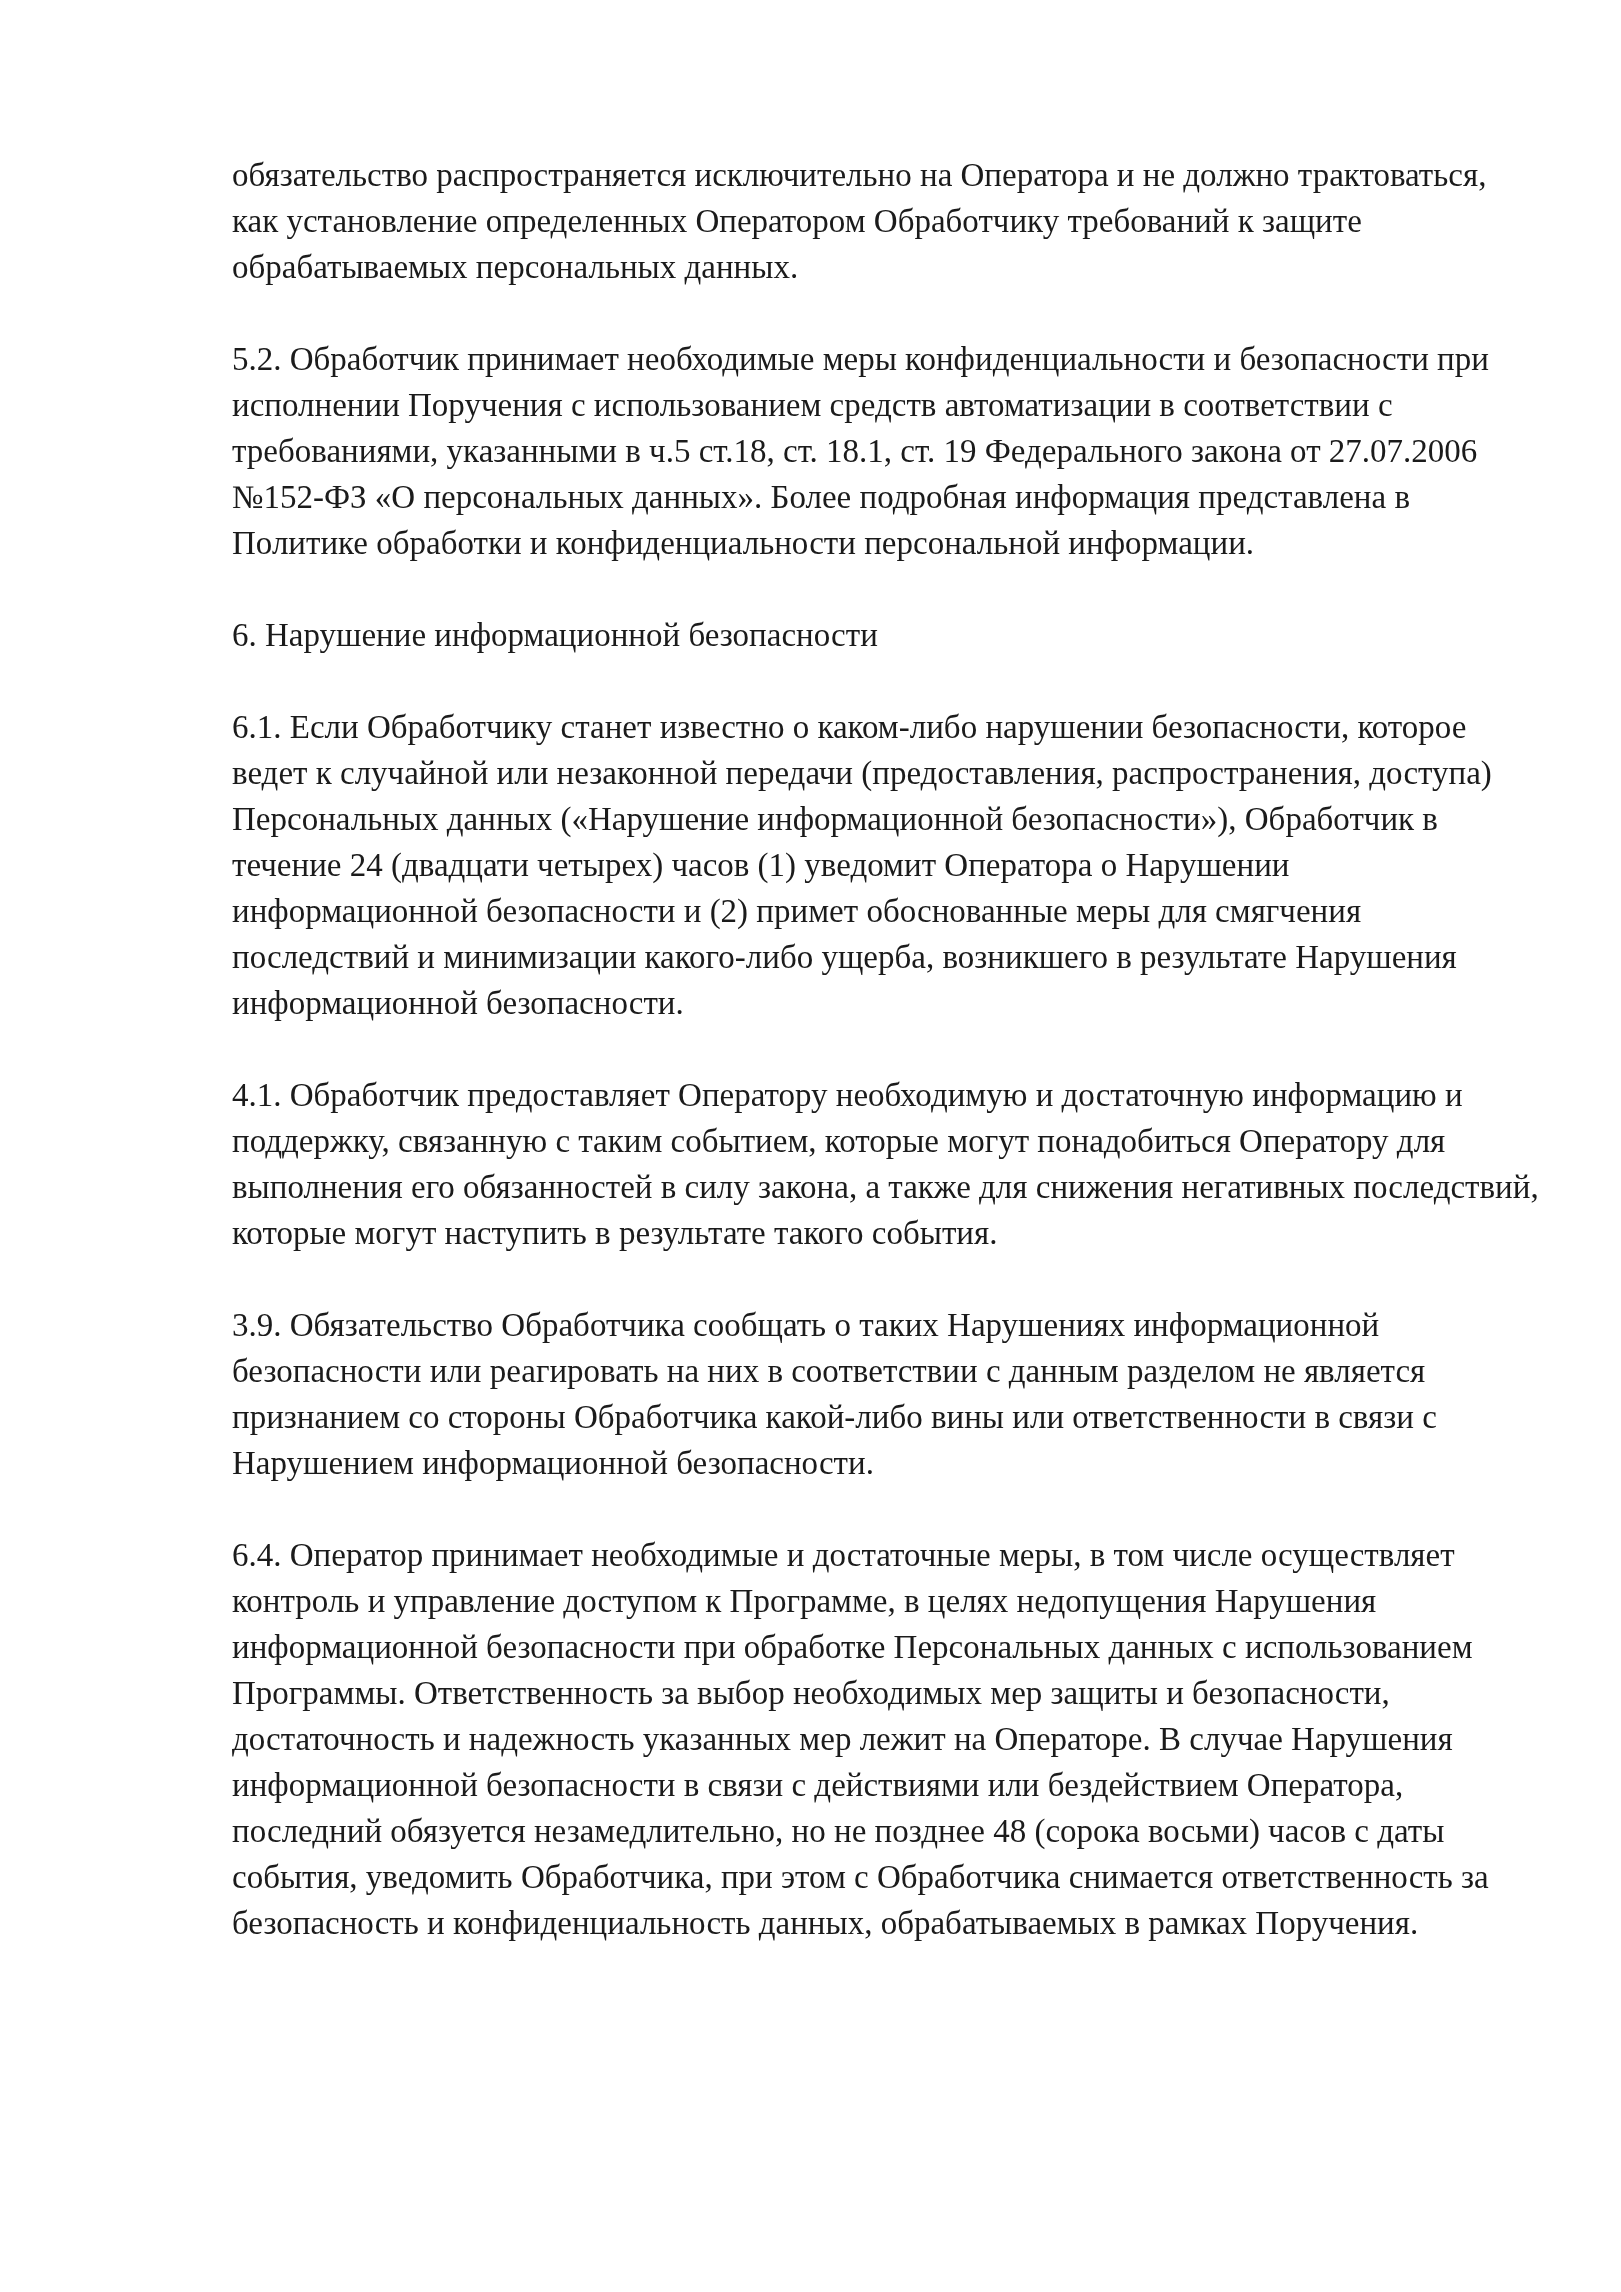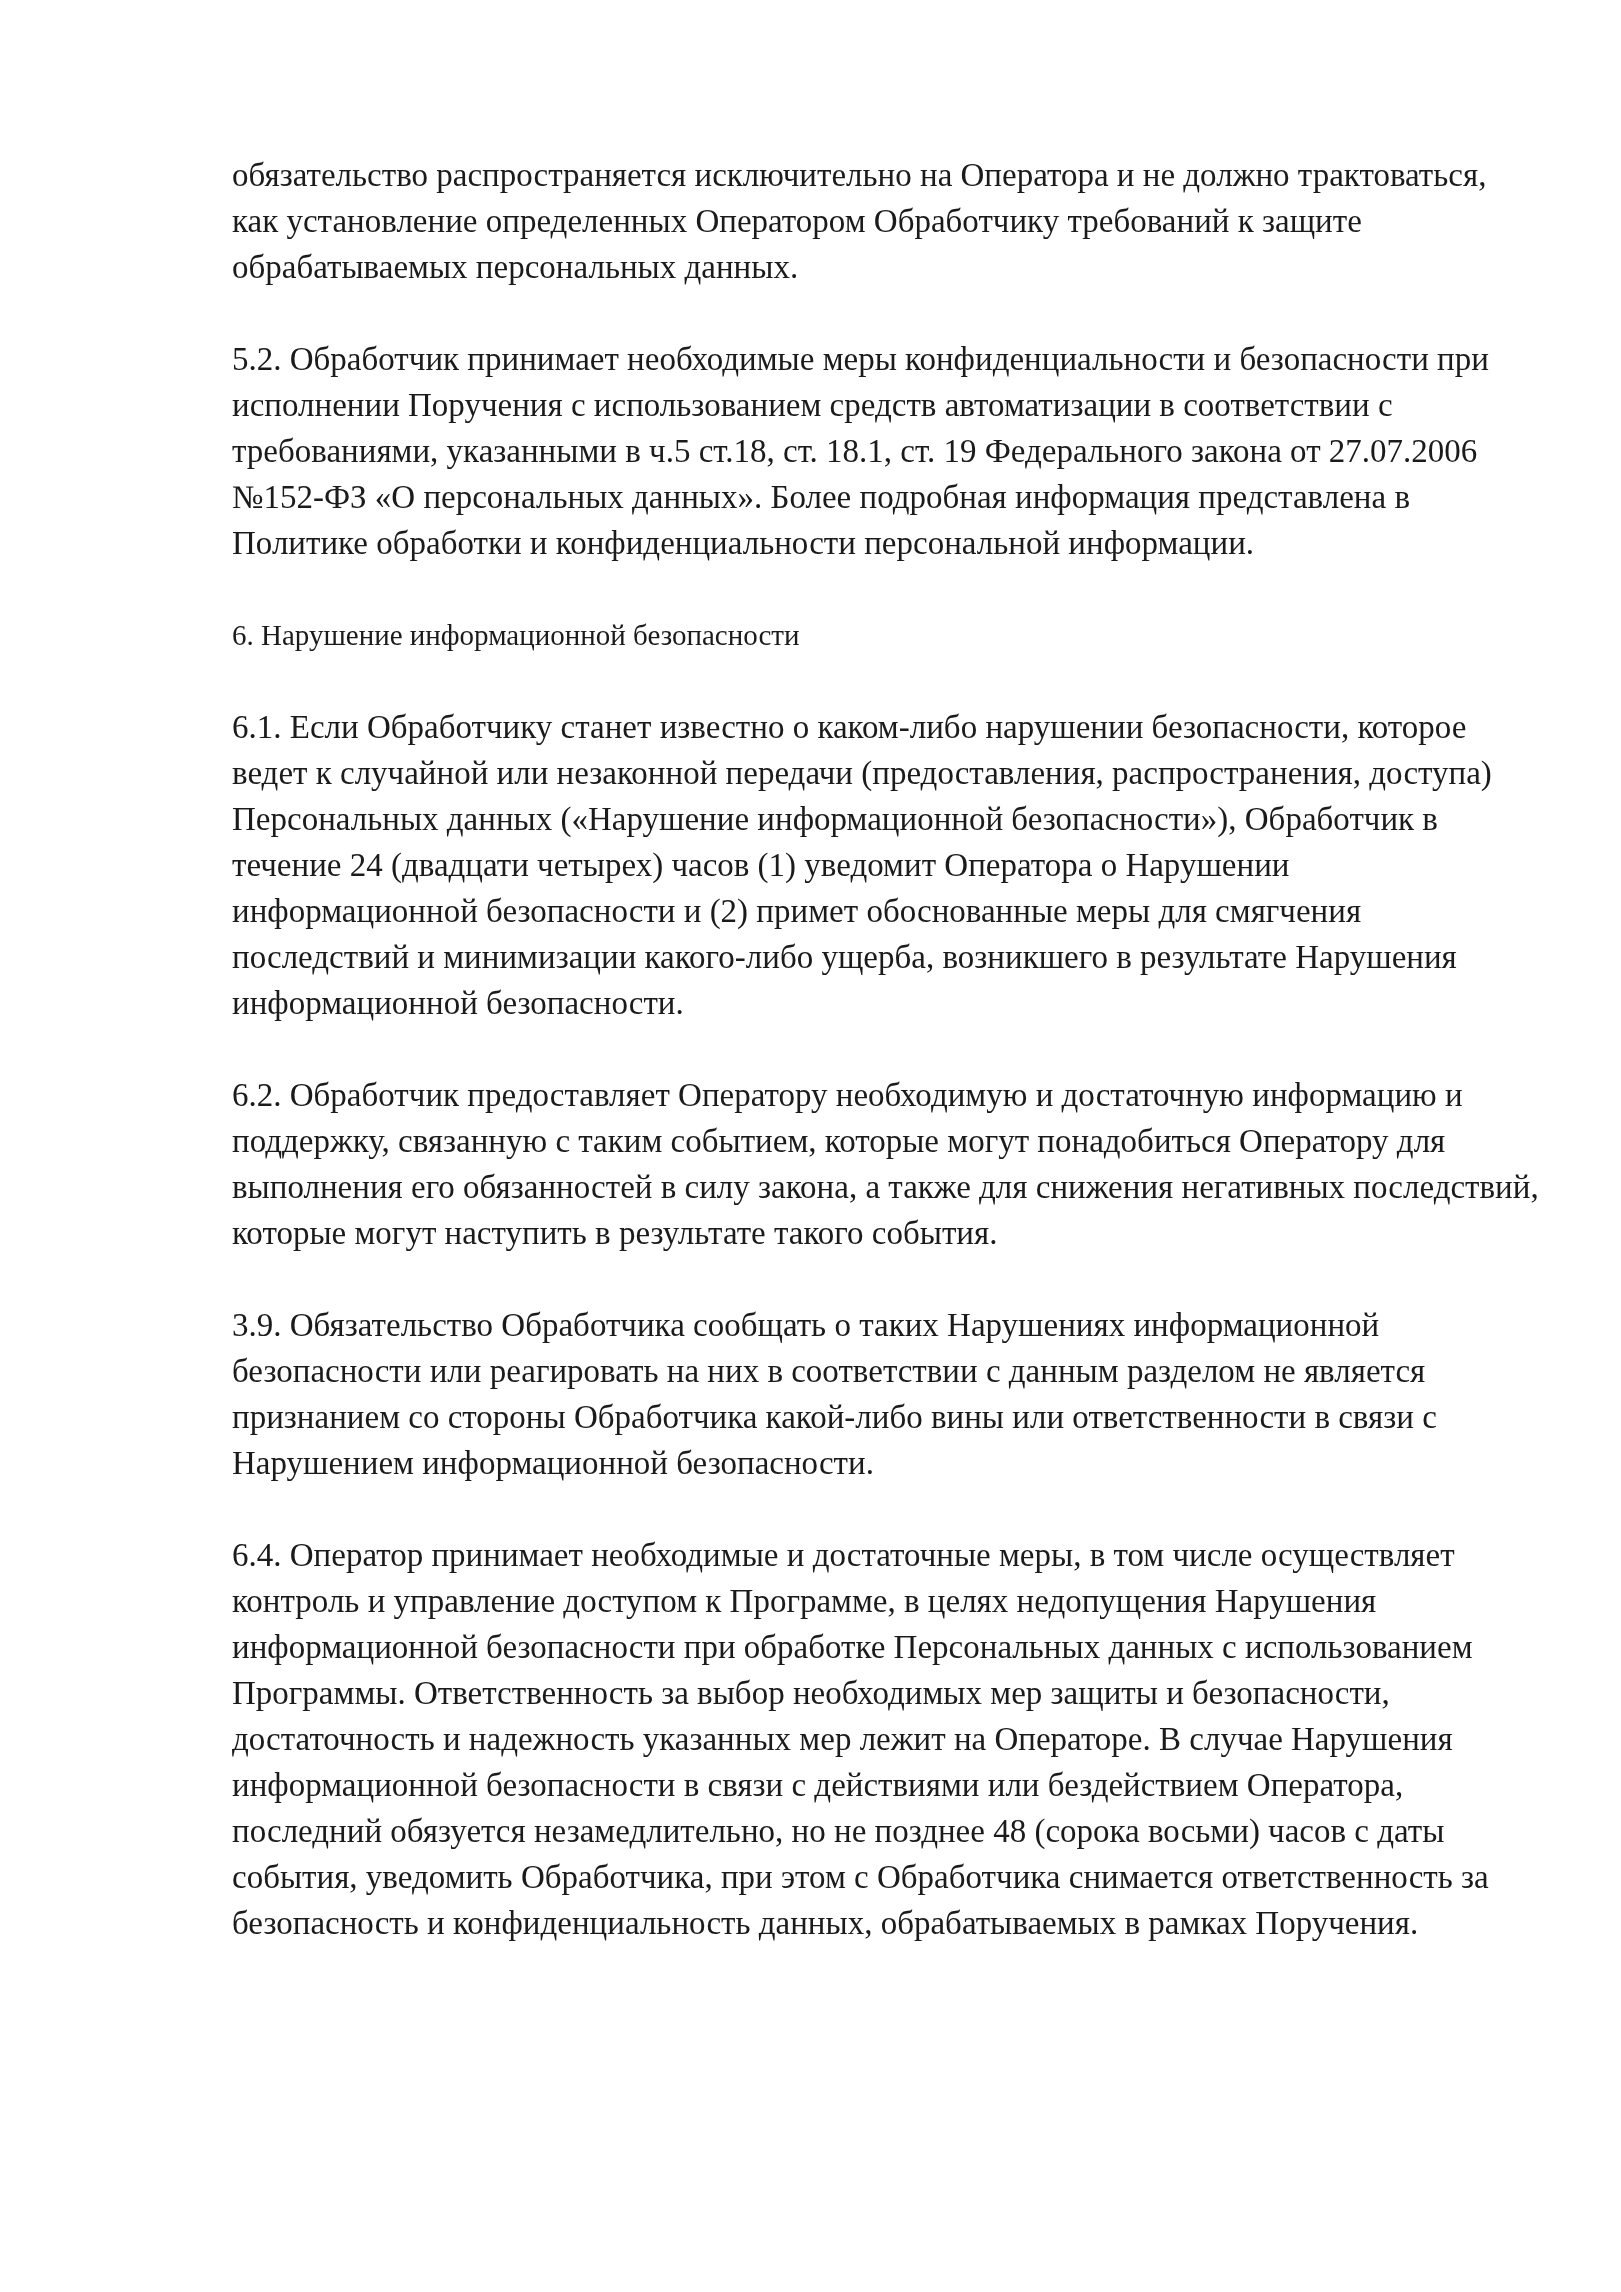--- a/index.html
+++ b/index.html
@@ -26,31 +26,31 @@
     line-height: 46px;
     text-align: left;
   }
   .doc-paragraph {
     margin: 0 0 46px 0;
     font-weight: normal;
   }
   .doc-heading {
     margin: 0 0 46px 0;
     font-weight: normal;
-    font-size: 29px;
+    font-size: 33px;
     line-height: 46px;
   }
 </style>
 </head>
 <body>
 
 <div class="page">
   <div class="doc-content">
     <p class="doc-paragraph">обязательство распространяется исключительно на Оператора и не должно трактоваться, как установление определенных Оператором Обработчику требований к защите обрабатываемых персональных данных.</p>
     <p class="doc-paragraph">5.2. Обработчик принимает необходимые меры конфиденциальности и безопасности при исполнении Поручения с использованием средств автоматизации в соответствии с требованиями, указанными в ч.5 ст.18, ст. 18.1, ст. 19 Федерального закона от 27.07.2006 №152-ФЗ «О персональных данных». Более подробная информация представлена в Политике обработки и конфиденциальности персональной информации.</p>
     <p class="doc-heading">6. Нарушение информационной безопасности</p>
     <p class="doc-paragraph">6.1. Если Обработчику станет известно о каком-либо нарушении безопасности, которое ведет к случайной или незаконной передачи (предоставления, распространения, доступа) Персональных данных («Нарушение информационной безопасности»), Обработчик в течение 24 (двадцати четырех) часов (1) уведомит Оператора о Нарушении информационной безопасности и (2) примет обоснованные меры для смягчения последствий и минимизации какого-либо ущерба, возникшего в результате Нарушения информационной безопасности.</p>
-    <p class="doc-paragraph">6.2. Обработчик предоставляет Оператору необходимую и достаточную информацию и поддержку, связанную с таким событием, которые могут понадобиться Оператору для выполнения его обязанностей в силу закона, а также для снижения негативных последствий, которые могут наступить в результате такого события.</p>
+    <p class="doc-paragraph">4.1. Обработчик предоставляет Оператору необходимую и достаточную информацию и поддержку, связанную с таким событием, которые могут понадобиться Оператору для выполнения его обязанностей в силу закона, а также для снижения негативных последствий, которые могут наступить в результате такого события.</p>
     <p class="doc-paragraph">3.9. Обязательство Обработчика сообщать о таких Нарушениях информационной безопасности или реагировать на них в соответствии с данным разделом не является признанием со стороны Обработчика какой-либо вины или ответственности в связи с Нарушением информационной безопасности.</p>
     <p class="doc-paragraph">6.4. Оператор принимает необходимые и достаточные меры, в том числе осуществляет контроль и управление доступом к Программе, в целях недопущения Нарушения информационной безопасности при обработке Персональных данных с использованием Программы. Ответственность за выбор необходимых мер защиты и безопасности, достаточность и надежность указанных мер лежит на Операторе. В случае Нарушения информационной безопасности в связи с действиями или бездействием Оператора, последний обязуется незамедлительно, но не позднее 48 (сорока восьми) часов с даты события, уведомить Обработчика, при этом с Обработчика снимается ответственность за безопасность и конфиденциальность данных, обрабатываемых в рамках Поручения.</p>
   </div>
 </div>
 
 
 </body></html>

